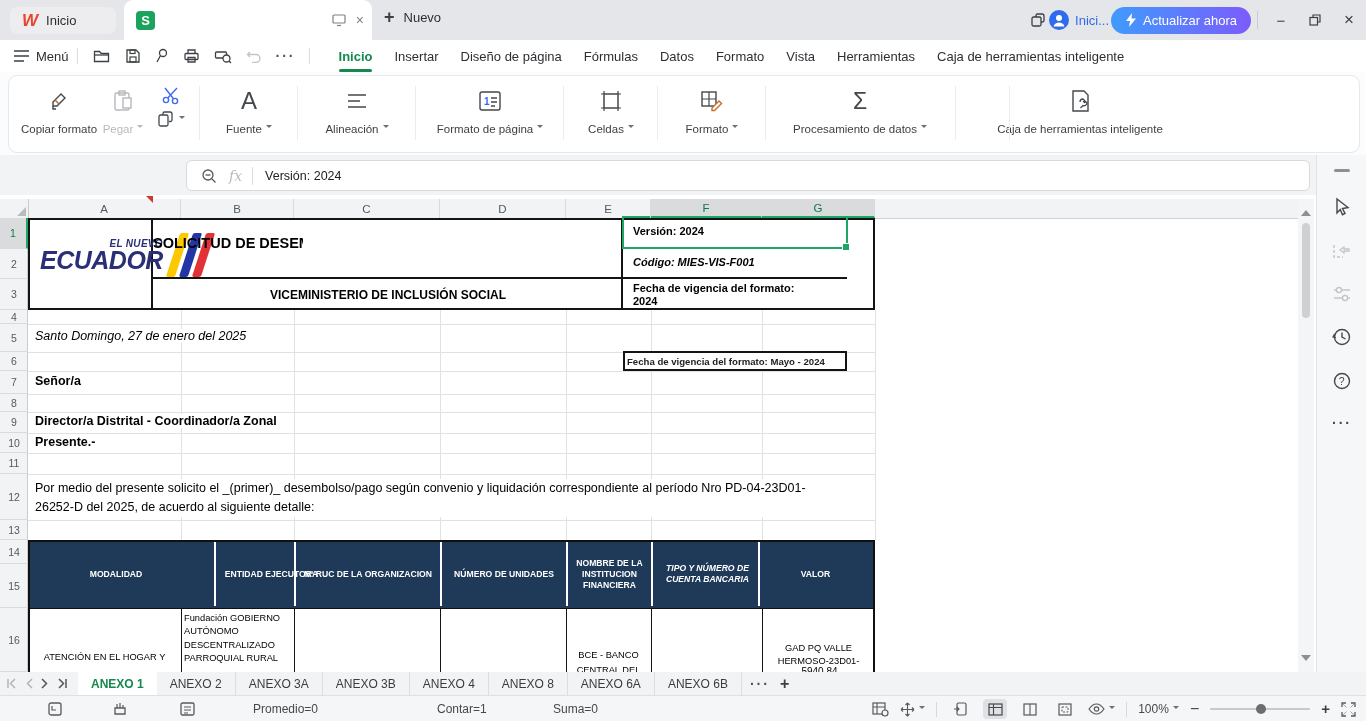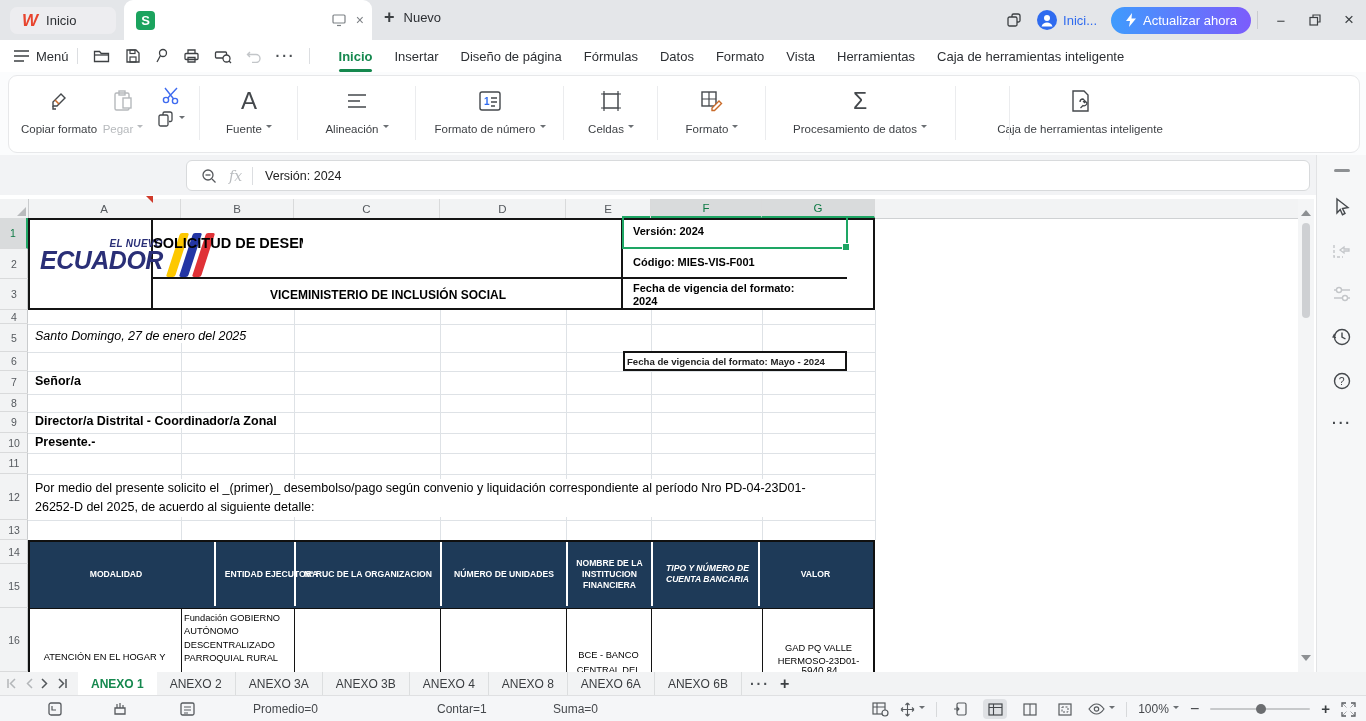--- a/index.html
+++ b/index.html
@@ -15,21 +15,21 @@
             display:flex;align-items:center;padding-left:12px;box-sizing:border-box;font-size:13px;color:#2c2f33;}
   #wps-logo{font-weight:bold;font-style:italic;color:#e8442e;font-size:17px;margin-right:9px;letter-spacing:-1px;}
   #doc-tab{position:absolute;left:124px;top:0;width:248px;height:40px;background:#fff;border-radius:9px 9px 0 0;
            display:flex;align-items:center;padding:0 8px 0 12px;box-sizing:border-box;}
   #doc-icon{width:19px;height:19px;background:#1ba35e;border-radius:4px;color:#fff;font-weight:bold;font-size:13px;
             display:flex;align-items:center;justify-content:center;margin-right:8px;flex:0 0 auto;}
   #doc-title{font-size:12.5px;color:#333;white-space:nowrap;overflow:hidden;max-width:150px;}
   #new-tab{position:absolute;left:384px;top:8px;display:flex;align-items:center;font-size:13px;color:#2c2f33;gap:9px;}
   .plus-glyph{font-size:18px;color:#3c4043;line-height:18px;font-weight:bold;}
   #tb-right{position:absolute;right:0;top:0;height:40px;display:flex;align-items:center;}
-  #user-chip{display:flex;align-items:center;gap:6px;color:#2f6bef;font-size:13px;margin:0 14px;}
+  #user-chip{display:flex;align-items:center;gap:6px;color:#2f6bef;font-size:13px;margin:0 2px;}
   #update-btn{height:27px;padding:0 14px;border-radius:14px;color:#fff;font-size:13px;display:flex;align-items:center;gap:6px;
               background:linear-gradient(90deg,#3f9bfd,#7c5cfc);}
   .winbtn{width:34px;height:40px;display:flex;align-items:center;justify-content:center;color:#3c4043;font-size:15px;}
 
   
   #menubar{position:absolute;left:0;top:40px;width:1366px;height:32px;background:#fff;display:flex;align-items:center;}
   #menu-label{display:flex;align-items:center;gap:7px;font-size:13px;color:#2c2f33;margin-left:14px;}
   .qicon{margin:0 7px;}
   #menu-tabs{display:flex;align-items:center;margin-left:12px;}
   .mtab{position:relative;font-size:13px;color:#2c2f33;padding:7px 11px;white-space:nowrap;}
@@ -328,21 +328,21 @@
       </div>
       <div class="rdiv" style="left:406px;"></div>
       <div class="rgroup" style="left:416px;width:130px;">
         <span class="ricon">
           <svg width="24" height="22" viewBox="0 0 24 22">
               <rect x="2" y="2" width="20" height="18" rx="2" fill="none" stroke="#44484c" stroke-width="1.4"></rect>
               <text x="6" y="15" font-size="10" font-family="Liberation Sans" fill="#2f6bef" font-weight="bold">1</text>
               <path d="M13 8h6M13 12h6M13 16h4" stroke="#44484c" stroke-width="1.3"></path>
             </svg>
         </span>
-        <span class="rlabel"><span>Formato de número</span><i class="chev"></i></span>
+        <span class="rlabel"><span>Formato de página</span><i class="chev"></i></span>
       </div>
       <div class="rdiv" style="left:554px;"></div>
       <div class="rgroup" style="left:564px;width:76px;">
         <span class="ricon">
           <svg width="24" height="24" viewBox="0 0 24 24">
               <rect x="5" y="5" width="14" height="14" fill="none" stroke="#44484c" stroke-width="1.5"></rect>
               <path d="M5 2v3M19 2v3M5 19v3M19 19v3M2 5h3M2 19h3M19 5h3M19 19h3" stroke="#44484c" stroke-width="1.2"></path>
             </svg>
         </span>
         <span class="rlabel"><span>Celdas</span><i class="chev"></i></span>
@@ -431,21 +431,21 @@
       <div id="stripes">
           <i class="s1"></i>
           <i class="s2"></i>
           <i class="s3"></i>
         </div>
     </div>
 
     <div id="doc-title">SOLICITUD DE DESEMBOLSO/PAGO</div>
     <div id="doc-sub">VICEMINISTERIO DE INCLUSIÓN SOCIAL</div>
     <div class="fcell" style="top:30px;">Versión: 2024</div>
-    <div class="fcell" style="top:61px;">Código: MIES-VIS-F001</div>
+    <div class="fcell" style="top:61px;font-style:italic;">Código: MIES-VIS-F001</div>
     <div class="fcell" style="top:87px;">Fecha de vigencia del formato:
 2024</div>
     <div id="sel-box">
         <span class="handle"></span>
       </div>
 
     <div class="bodytext" style="top:134px;font-style:italic;">Santo Domingo,  27 de enero del 2025</div>
     <div id="v-box2">
         <span>Fecha de vigencia del formato: Mayo - 2024</span>
       </div>

